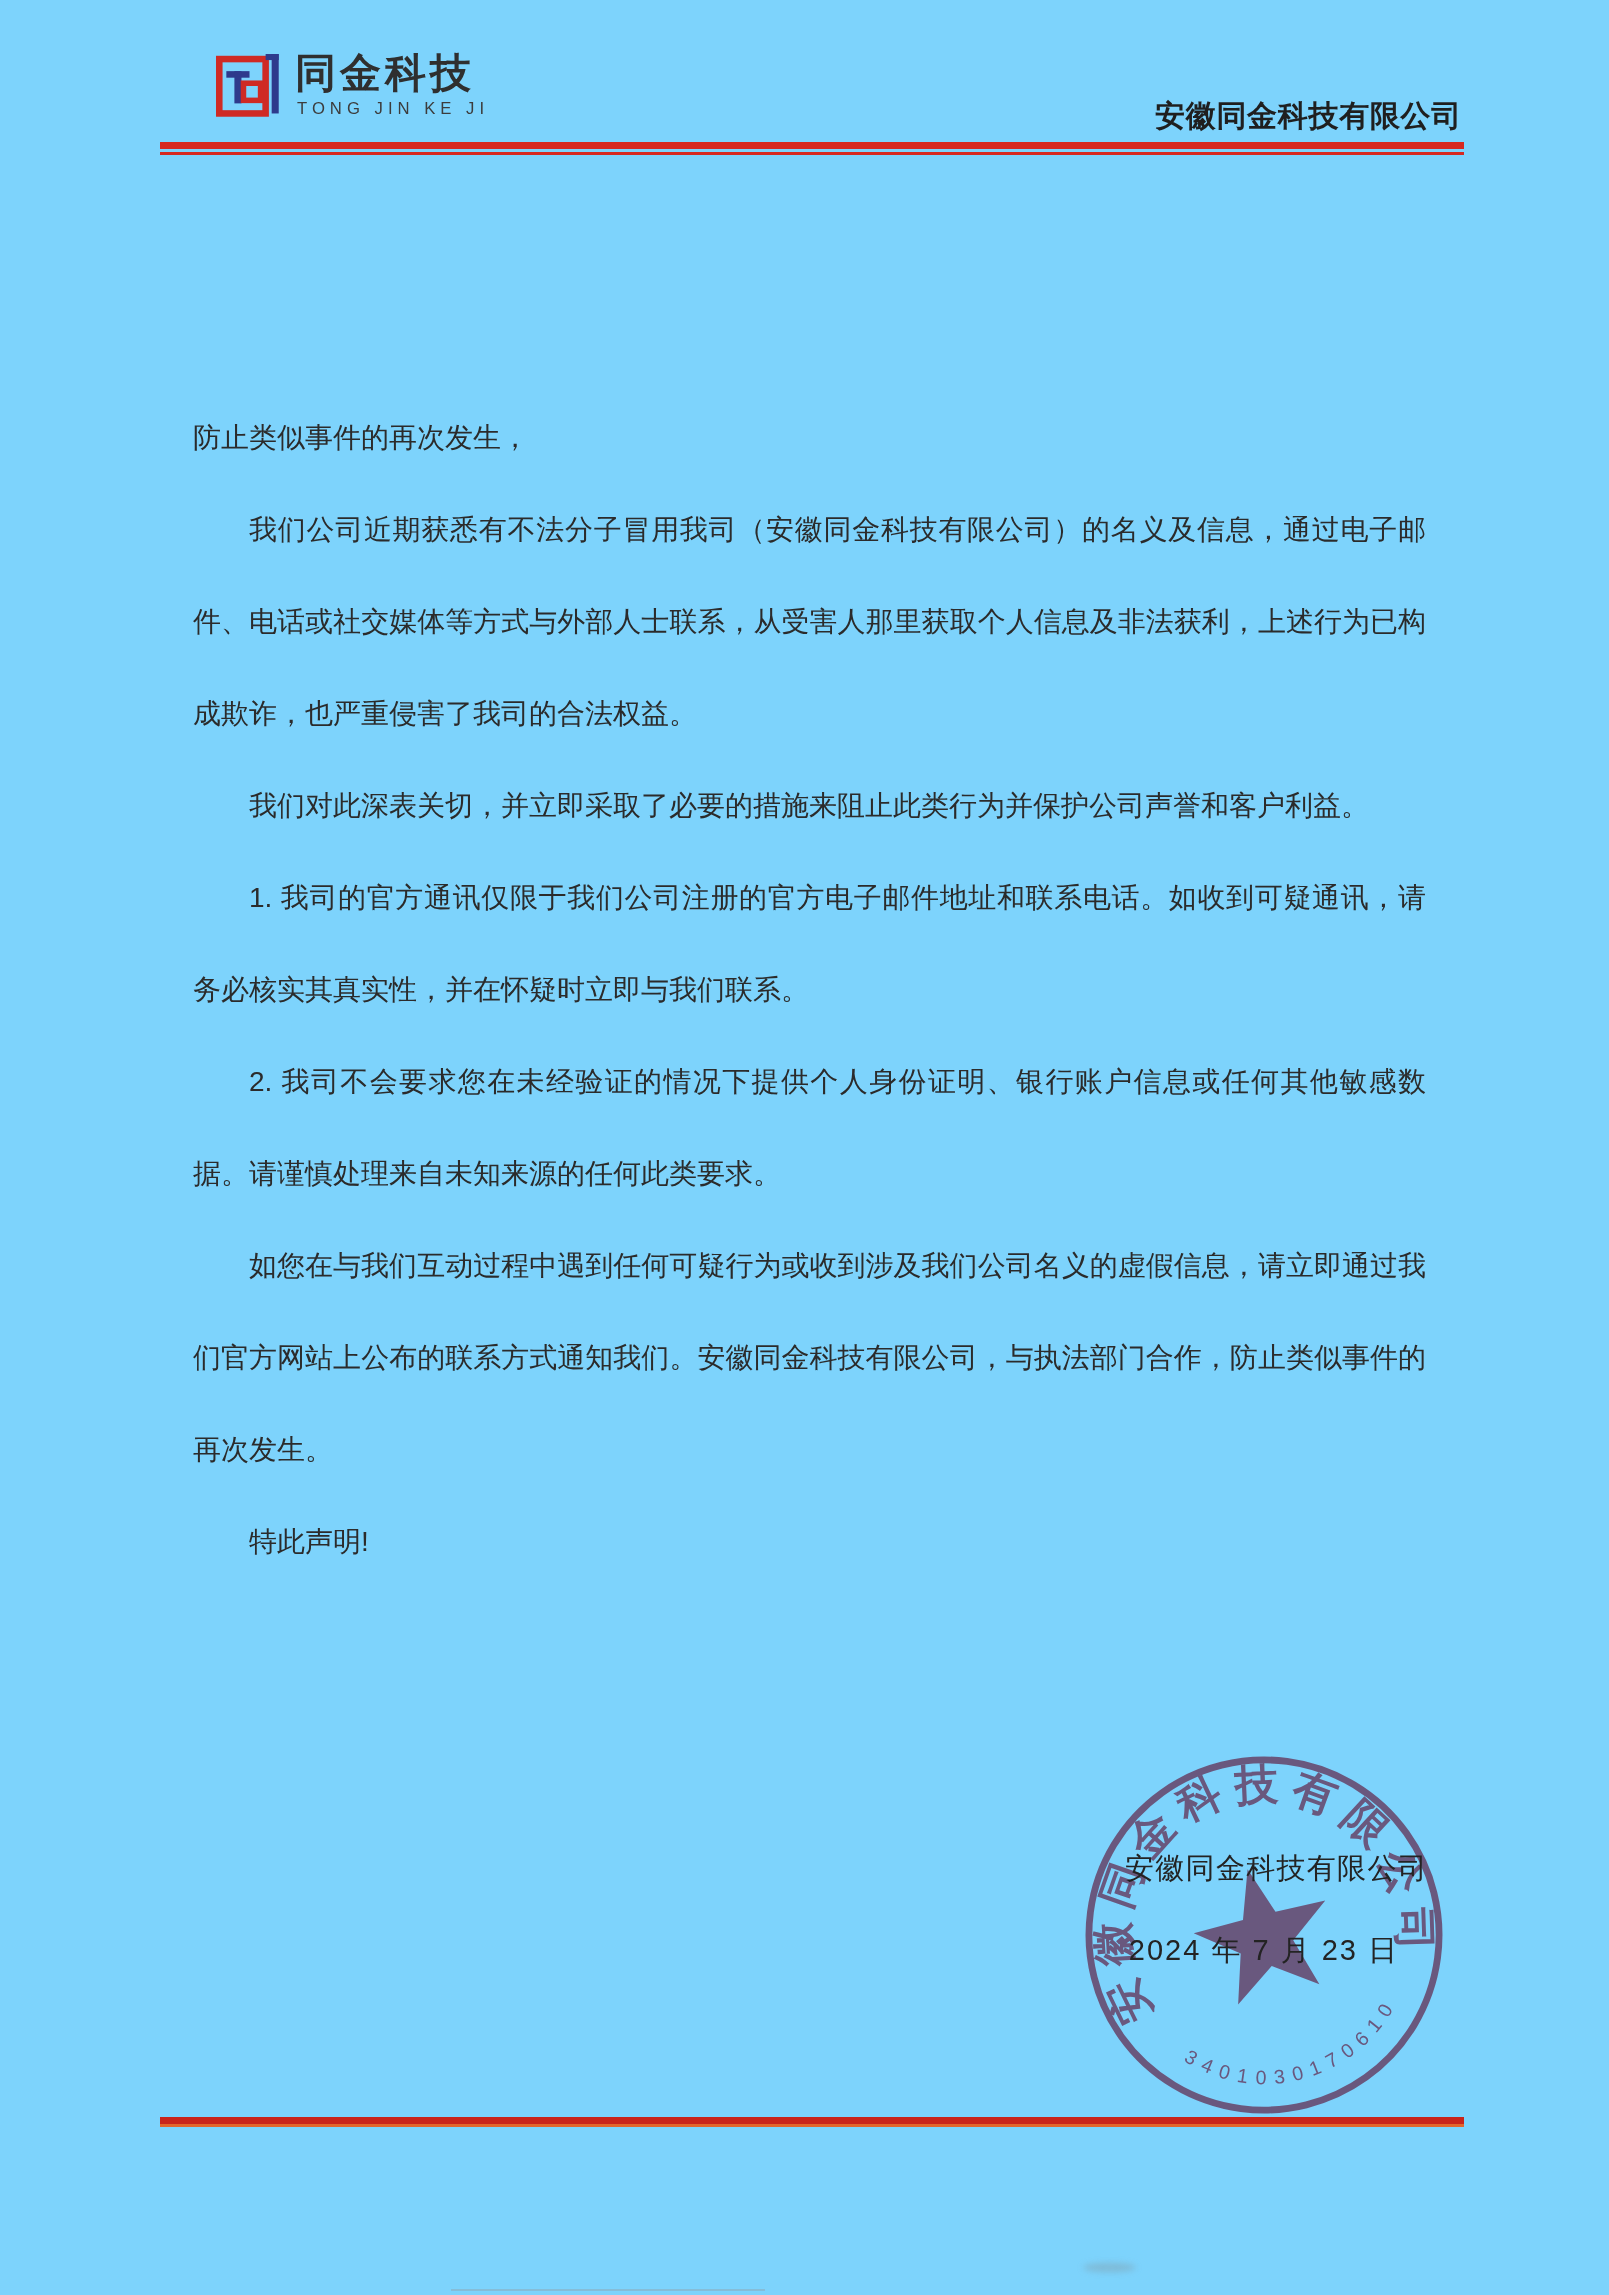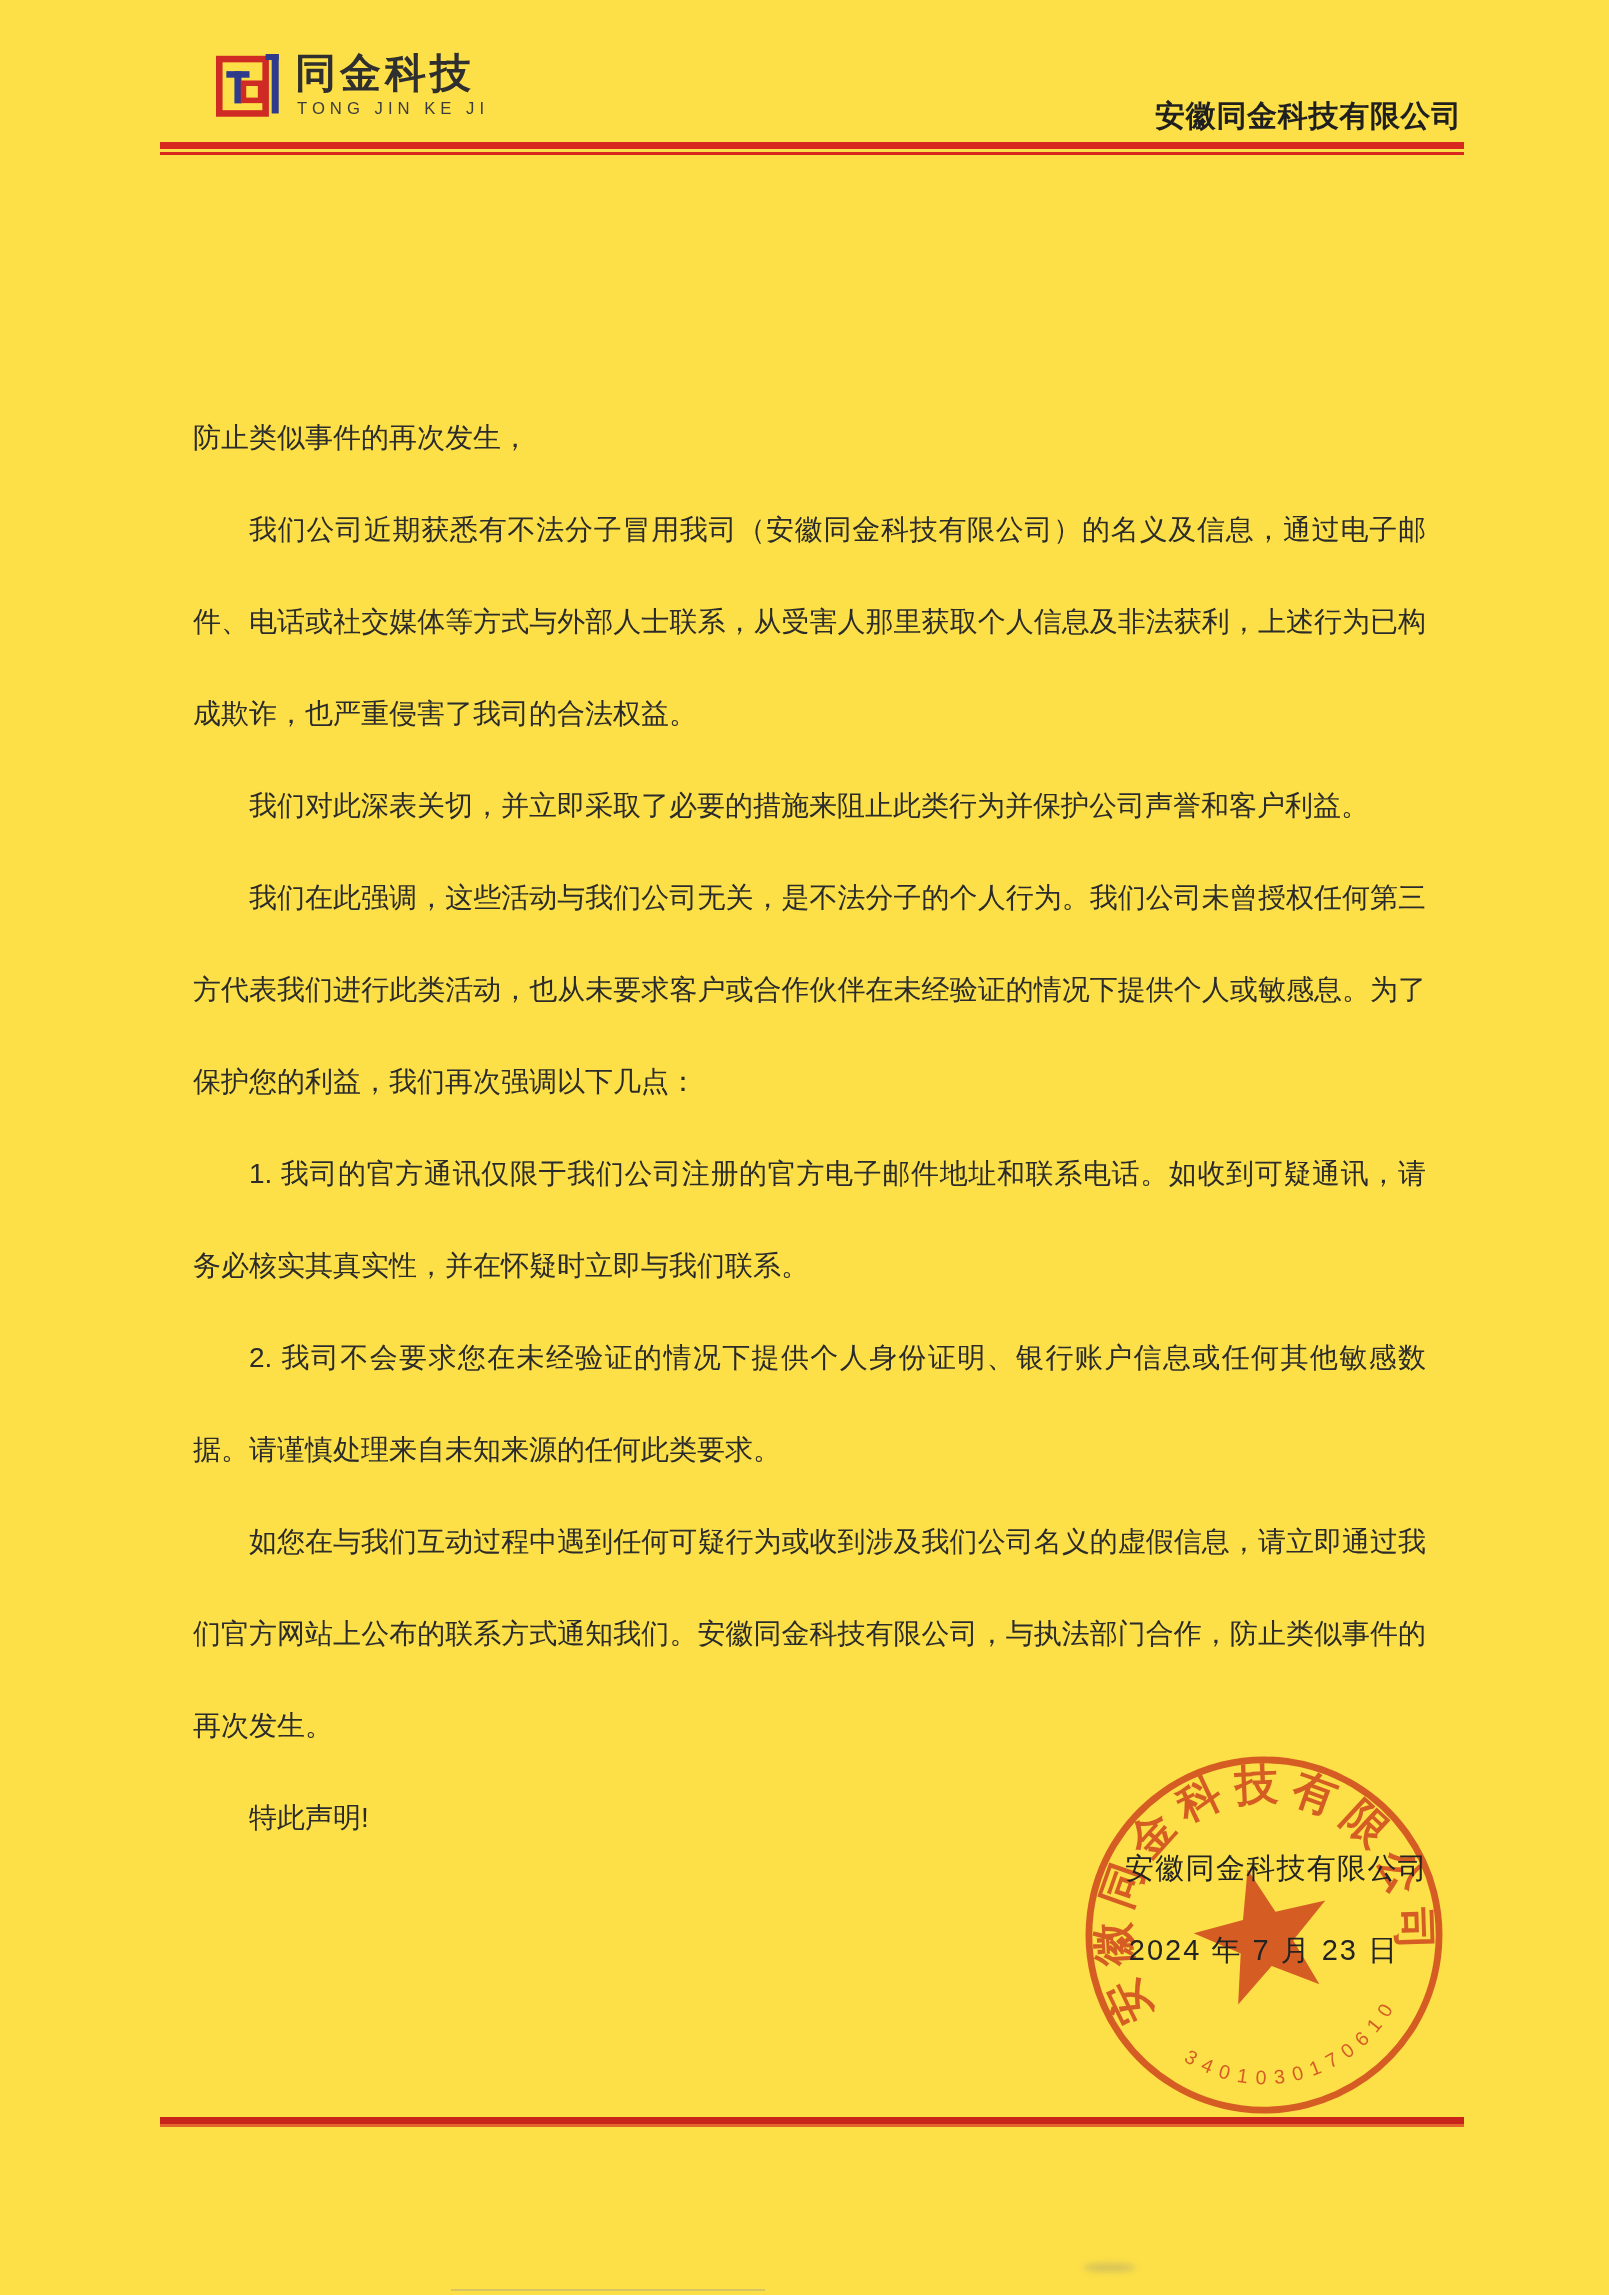--- a/index.html
+++ b/index.html
@@ -1,19 +1,19 @@
 <!DOCTYPE html>
 <html style="font-size:10.7px"><head>
 <meta charset="utf-8">
 <style>
   html,body{margin:0;padding:0;background:#9a9a9a;}
   .page{
     position:relative;
     width:1610px;height:2295px;
-    background:#fde047;
+    background:#7dd3fc;
     overflow:hidden;
     font-family:"Liberation Sans","DejaVu Sans",sans-serif;
     color:#2b2b2b;
   }
   
   .logo-mark{position:absolute;left:215px;top:51px;width:66px;height:68px;}
   .logo-cn{
     position:absolute;left:295px;top:47px;
     font-size:41px;font-weight:600;letter-spacing:4px;color:#2f2f2f;line-height:52px;
   }
@@ -91,21 +91,20 @@
   <div class="logo-en">TONG JIN KE JI</div>
   <div class="header-company">安徽同金科技有限公司</div>
   <div class="rule header-rule-thick"></div>
   <div class="rule header-rule-thin"></div>
 
 
   <div class="doc-body">
     <p>防止类似事件的再次发生，</p>
     <p class="indent">我们公司近期获悉有不法分子冒用我司（安徽同金科技有限公司）的名义及信息，通过电子邮件、电话或社交媒体等方式与外部人士联系，从受害人那里获取个人信息及非法获利，上述行为已构成欺诈，也严重侵害了我司的合法权益。</p>
     <p class="indent">我们对此深表关切，并立即采取了必要的措施来阻止此类行为并保护公司声誉和客户利益。</p>
-    <p class="indent">我们在此强调，这些活动与我们公司无关，是不法分子的个人行为。我们公司未曾授权任何第三方代表我们进行此类活动，也从未要求客户或合作伙伴在未经验证的情况下提供个人或敏感息。为了保护您的利益，我们再次强调以下几点：</p>
     <p class="indent">1. 我司的官方通讯仅限于我们公司注册的官方电子邮件地址和联系电话。如收到可疑通讯，请务必核实其真实性，并在怀疑时立即与我们联系。</p>
     <p class="indent">2. 我司不会要求您在未经验证的情况下提供个人身份证明、银行账户信息或任何其他敏感数据。请谨慎处理来自未知来源的任何此类要求。</p>
     <p class="indent">如您在与我们互动过程中遇到任何可疑行为或收到涉及我们公司名义的虚假信息，请立即通过我们官方网站上公布的联系方式通知我们。安徽同金科技有限公司，与执法部门合作，防止类似事件的再次发生。</p>
     <p class="indent">特此声明!</p>
   </div>
 
   <svg class="stamp" viewBox="0 0 560 560" xmlns="http://www.w3.org/2000/svg">
     <g transform="rotate(-14 280 280)">
       <circle cx="280" cy="280" r="258" fill="none" stroke="#d0506a" stroke-width="10"></circle>
       <polygon points="280,180 304.7,251 379.9,252.6 319.9,298 341.7,370 280,327 218.3,370 240.1,298 180.1,252.6 255.3,251" fill="#d0506a"></polygon>

